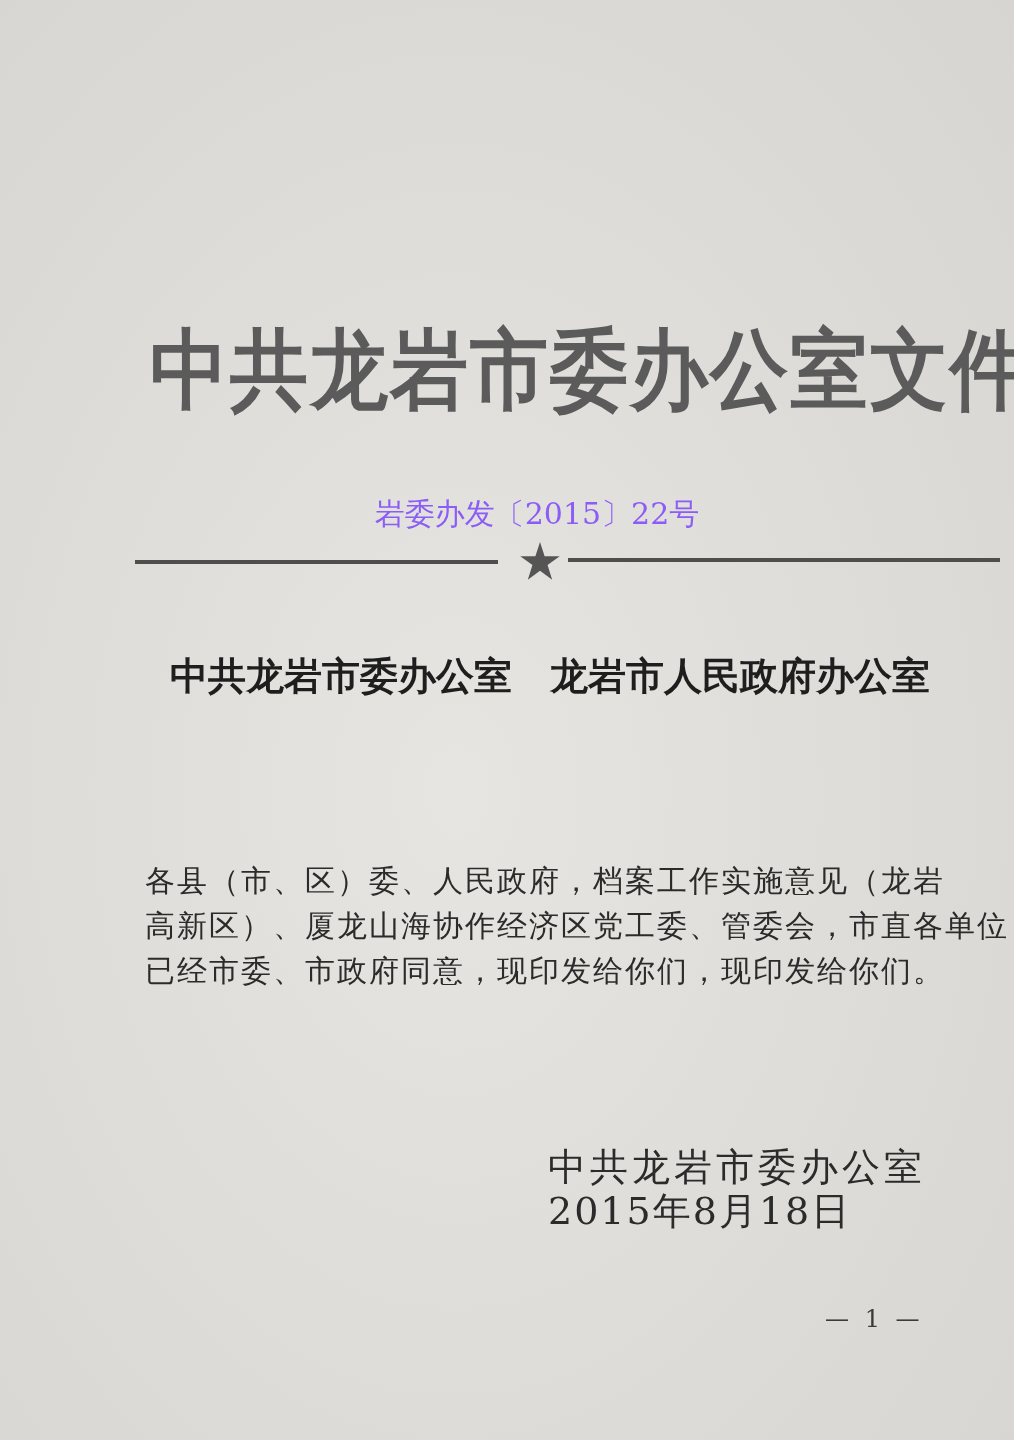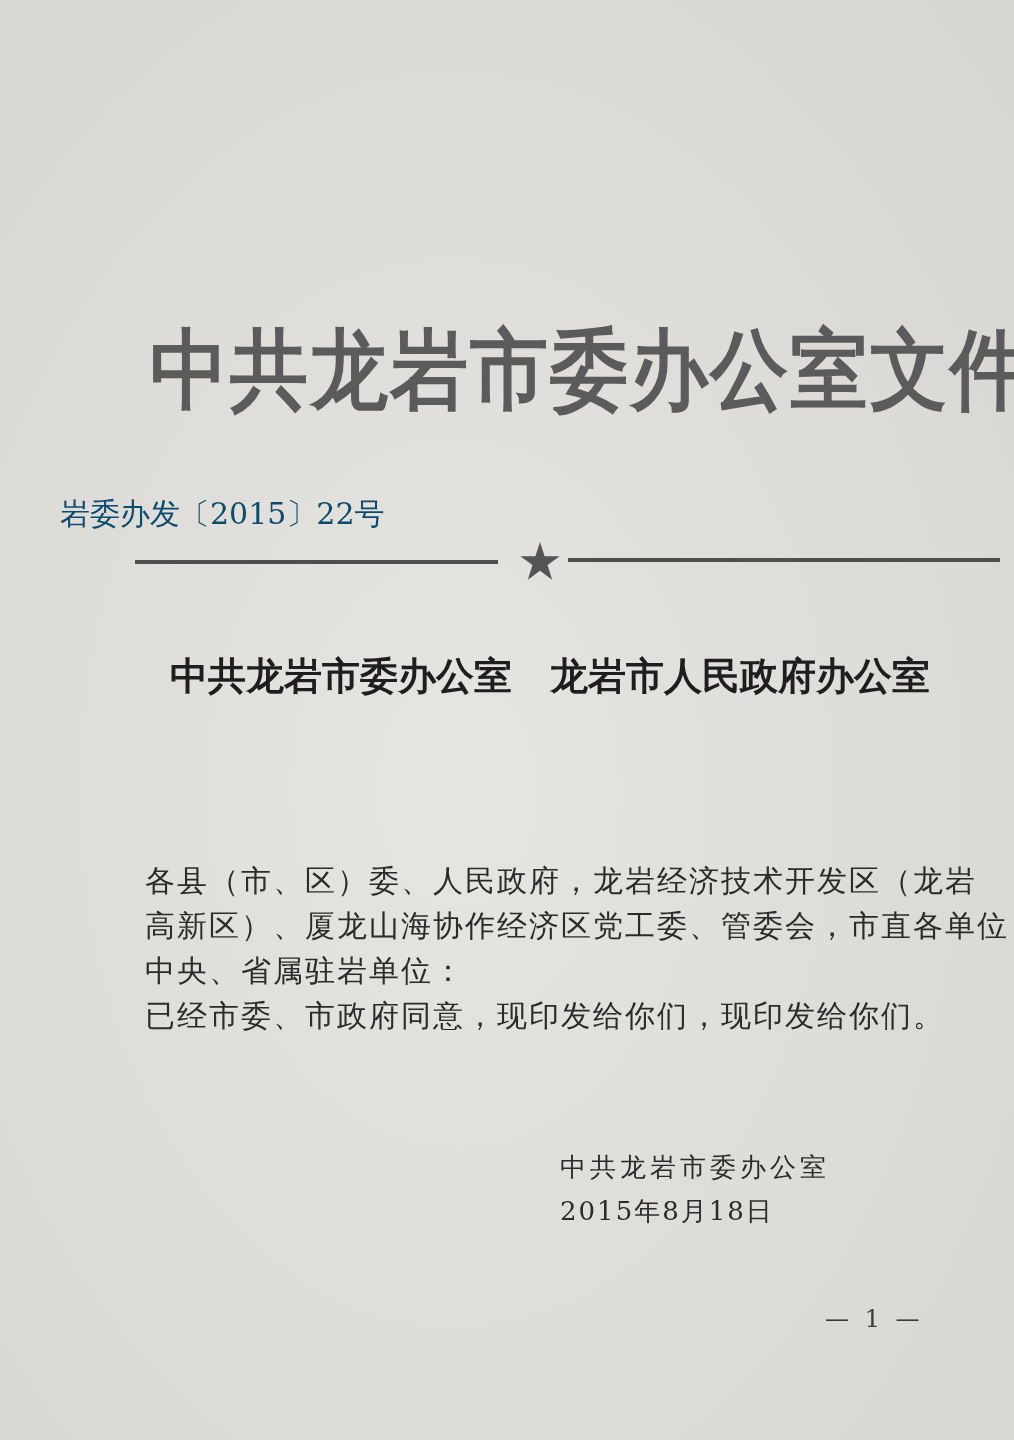--- a/index.html
+++ b/index.html
@@ -34,22 +34,23 @@
       color: #5b5b5b;
       white-space: nowrap;
       transform: scaleY(1.12);
       transform-origin: top center;
     }
     .docnum {
       position: absolute;
       left: 0;
       width: 1014px;
       top: 492px;
+      text-align: center;
       font-size: 30px;
-      color: #0c4a6e;
+      color: #8b5cf6;
       line-height: 44px;
       padding-left: 60px;
       box-sizing: border-box;
     }
     .rule {
       position: absolute;
       top: 560px;
       height: 4px;
       background: #4e4e4e;
     }
@@ -82,24 +83,24 @@
       width: 820px;
       font-size: 30px;
       line-height: 45px;
       color: #2b2b2b;
       letter-spacing: 2px;
     }
     .body-text .line { display: block; white-space: nowrap; }
     .body-text .indent { padding-left: 60px; }
     .signature {
       position: absolute;
-      left: 560px;
+      left: 548px;
       top: 1145px;
       width: 340px;
-      font-size: 26px;
+      font-size: 38px;
       line-height: 44px;
       color: #2b2b2b;
       letter-spacing: 4px;
     }
     .signature .line { display: block; white-space: nowrap; }
     .signature .date { text-align: left; letter-spacing: 2px; padding-right: 8px; }
     .pageno {
       position: absolute;
       left: 825px;
       top: 1305px;
@@ -121,23 +122,22 @@
   <svg class="star" viewBox="0 0 100 95">
     <polygon points="50,2 61,36 97,36 68,57 79,92 50,71 21,92 32,57 3,36 39,36" fill="#555555"></polygon>
   </svg>
   <div class="rule right"></div>
 
   <div class="title">
     <span class="line">中共龙岩市委办公室　龙岩市人民政府办公室</span>
   </div>
 
   <div class="body-text">
-    <span class="line">各县（市、区）委、人民政府，龙岩经济技术开发区（龙岩</span>
+    <span class="line">各县（市、区）委、人民政府，档案工作实施意见（龙岩</span>
     <span class="line">高新区）、厦龙山海协作经济区党工委、管委会，市直各单位，</span>
-    <span class="line">中央、省属驻岩单位：</span>
     <span class="line">已经市委、市政府同意，现印发给你们，现印发给你们。</span>
   </div>
 
   <div class="signature">
     <span class="line">中共龙岩市委办公室</span>
     <span class="line date">2015年8月18日</span>
   </div>
 
   <div class="pageno">— 1 —</div>
 

